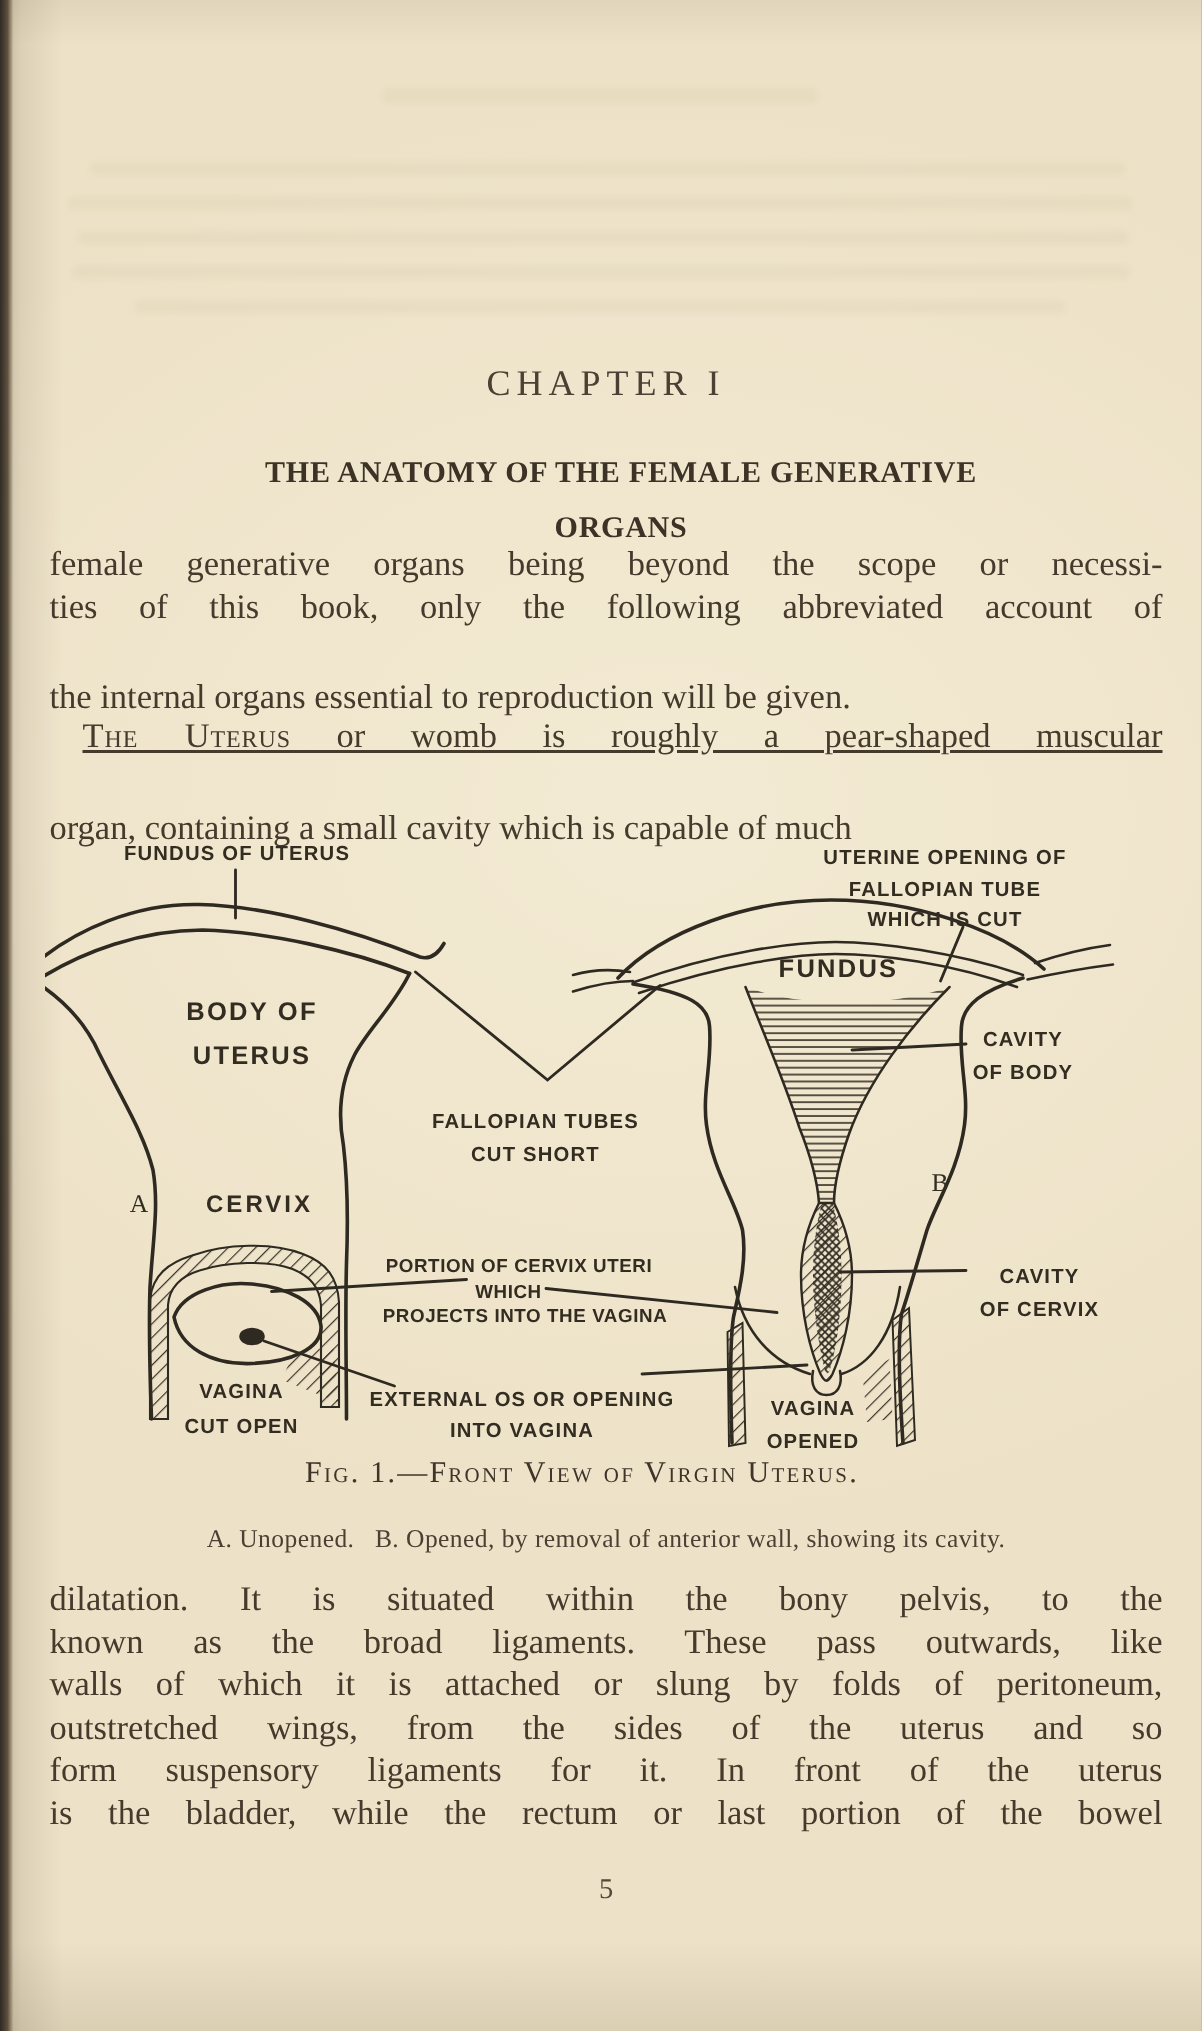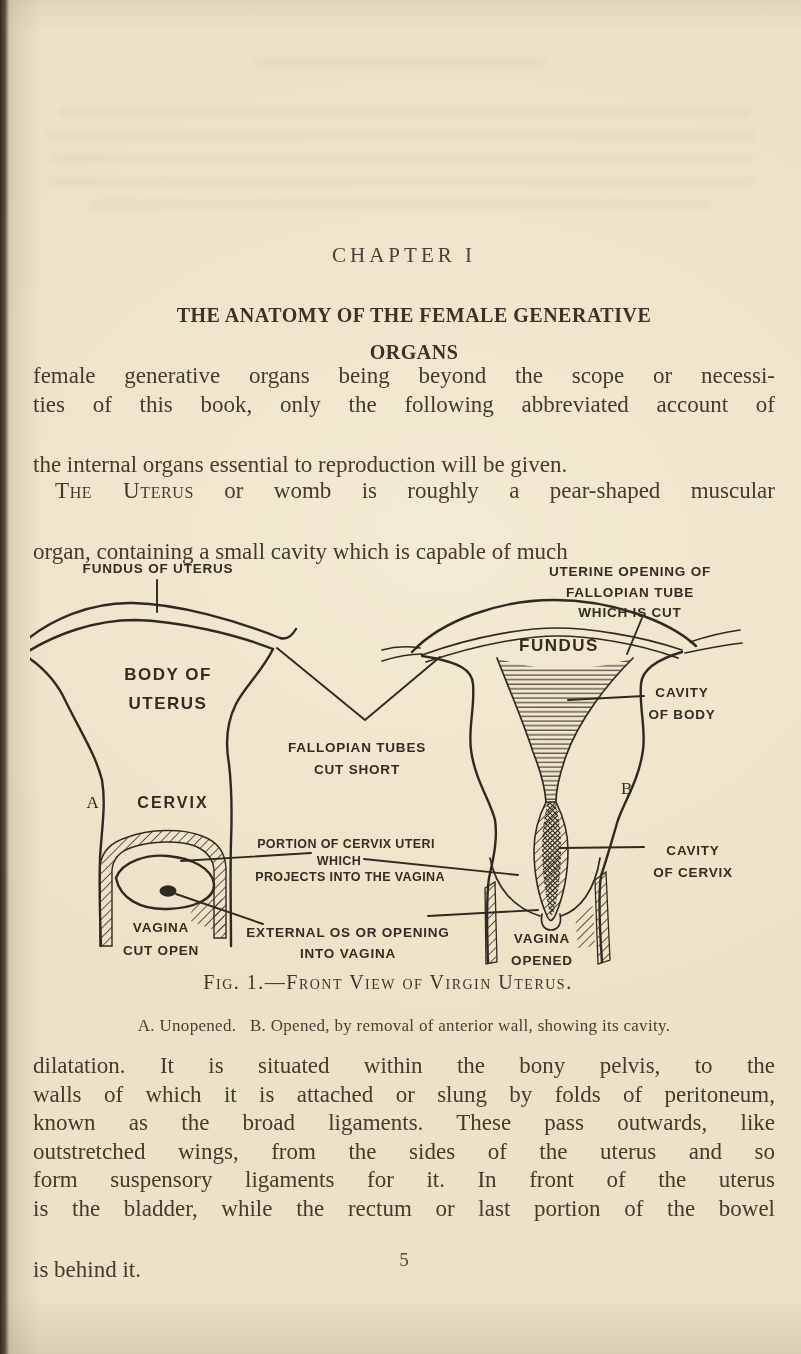--- a/index.html
+++ b/index.html
@@ -27,31 +27,31 @@
   .page-edge{
     position:absolute;left:0;top:0;width:9px;height:100%;
     background:linear-gradient(90deg,var(--edge) 0%, #4a3d2c 55%, rgba(74,61,44,0) 100%);
     opacity:.85;
   }
   
   .ghost{position:absolute;background:#8a7550;opacity:.06;filter:blur(2px);border-radius:3px;}
 
   .chapter{
     position:absolute;top:243px;left:33px;width:742px;
-    text-align:center;font-size:21px;letter-spacing:4px;color:#4a4033;
+    text-align:center;font-size:24px;letter-spacing:4px;color:#4a4033;
   }
   .title{
     position:absolute;top:297px;left:43px;width:742px;
     text-align:center;font-weight:bold;font-size:20px;line-height:37px;
     letter-spacing:.5px;color:#3c3226;
   }
   .para{position:absolute;left:33px;width:742px;font-size:23px;line-height:28.6px;color:var(--ink);}
   .pline{text-align:justify;text-align-last:justify;white-space:normal;}
   .pline.last{text-align-last:left;margin-top:32px;}
-  .pline.indent{text-indent:22px;}
+  .pline.indent{text-indent:22px;text-decoration:underline;}
   .lead{font-variant:small-caps;letter-spacing:.6px;}
 
   .fig-caption{
     position:absolute;top:971px;left:17px;width:742px;text-align:center;
     font-variant:small-caps;font-size:20px;letter-spacing:1.5px;color:#3e352a;
   }
   .fig-subcaption{
     position:absolute;top:1016px;left:33px;width:742px;text-align:center;
     font-size:17px;letter-spacing:.3px;color:#4a4033;white-space:pre-wrap;
   }
@@ -205,22 +205,21 @@
 
     <text class="flabel" x="512" y="385">VAGINA</text>
     <text class="flabel" x="512" y="407">OPENED</text>
   </svg>
 
   <div class="fig-caption">Fig. 1.—Front View of Virgin Uterus.</div>
   <div class="fig-subcaption">A. Unopened.   B. Opened, by removal of anterior wall, showing its cavity.</div>
 
   <div class="para" style="top:1052px;">
     <div class="pline">dilatation. It is situated within the bony pelvis, to the</div>
+    <div class="pline">known as the broad ligaments. These pass outwards, like</div>
     <div class="pline">walls of which it is attached or slung by folds of peritoneum,</div>
-    <div class="pline">known as the broad ligaments. These pass outwards, like</div>
     <div class="pline">outstretched wings, from the sides of the uterus and so</div>
     <div class="pline">form suspensory ligaments for it. In front of the uterus</div>
     <div class="pline">is the bladder, while the rectum or last portion of the bowel</div>
-    <div class="pline last">is behind it.</div>
   </div>
 
   <div class="page-number">5</div>
 </div>
 
 </body></html>

